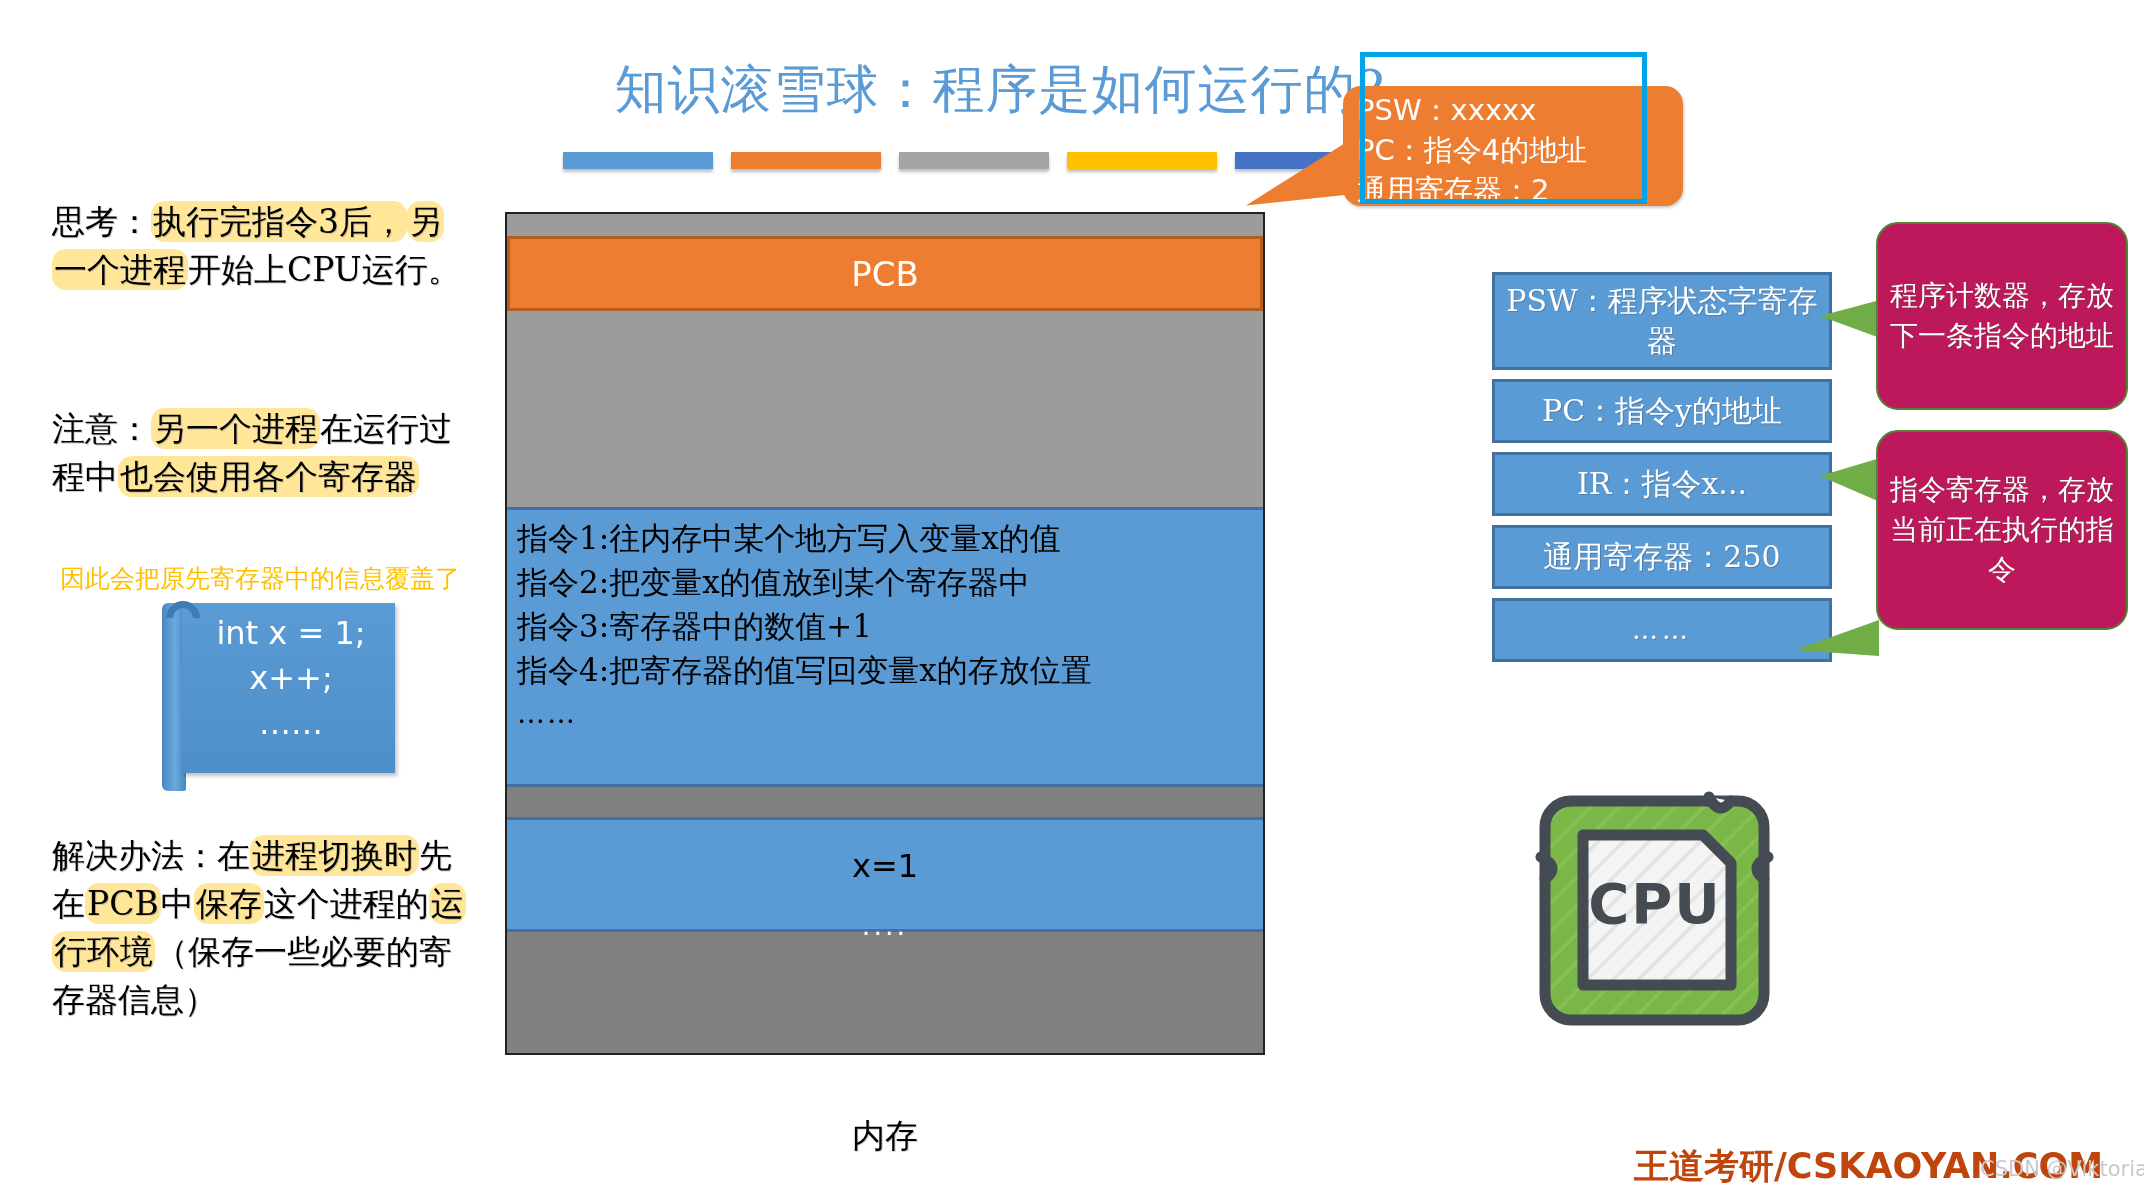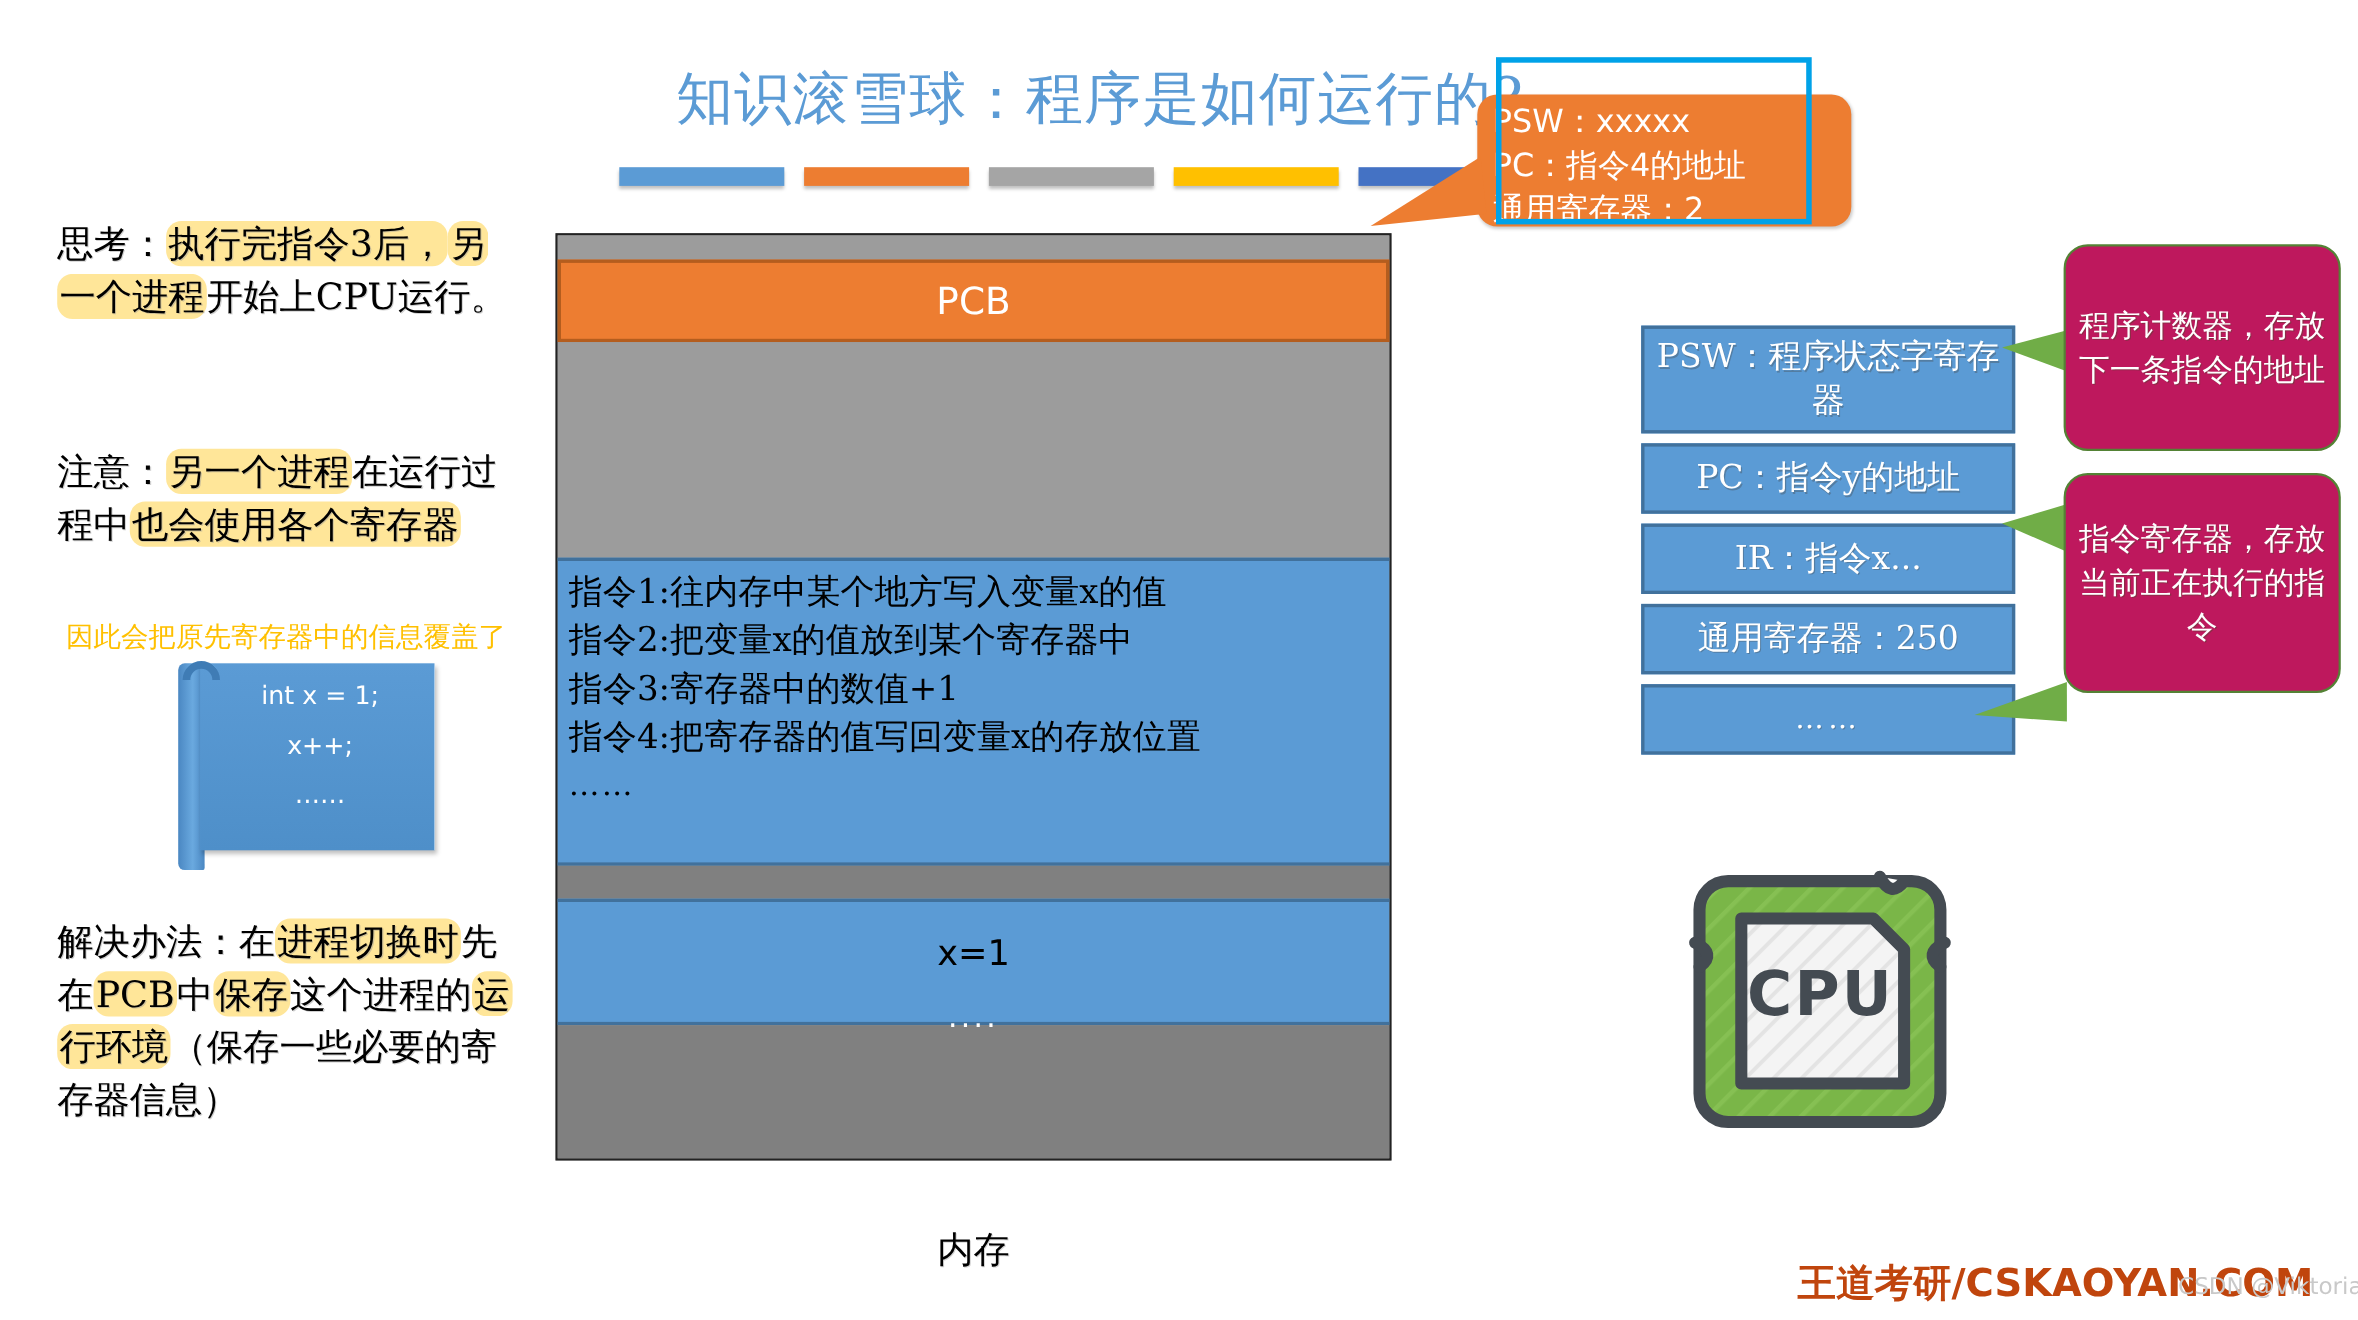--- a/index.html
+++ b/index.html
@@ -58,21 +58,21 @@
   .scroll .curl {
     position: absolute; left: 6px; top: 4px; width: 34px; height: 34px;
     border: 7px solid #3f7cb5; border-radius: 50%;
     border-right-color: transparent; border-bottom-color: transparent;
     transform: rotate(45deg);
   }
   .scroll .code {
     position: absolute; left: 30px; top: 14px; width: 202px;
     text-align: center; color: #ffffff;
     font-family: "DejaVu Sans", "Liberation Sans", sans-serif;
-    font-size: 23px; line-height: 45px;
+    font-size: 32px; line-height: 45px;
   }
 
   
   .memory { position: absolute; left: 505px; top: 212px; width: 760px; height: 843px;
             border: 2px solid #222; background: #9c9c9c; }
   .memrow { width: 100%; }
   .mem-grey   { background: #9c9c9c; }
   .mem-grey2  { background: #808080; }
   .mem-pcb {
     background: #ed7d31; border: 3px solid #b45d1e;
@@ -116,21 +116,21 @@
     border-style: solid; border-width: 0 0 52px 106px;
     border-color: transparent transparent #ed7d31 transparent;
     transform: rotate(-6deg);
   }
   .bluebox {
     position: absolute; left: 1360px; top: 52px; width: 287px; height: 152px;
     border: 5px solid #00a2e8; background: transparent; z-index: 10;
   }
 
   
-  .regpanel { position: absolute; left: 1492px; top: 272px; width: 340px; margin-top: 24px; }
+  .regpanel { position: absolute; left: 1492px; top: 272px; width: 340px; }
   .reg {
     background: #5b9bd5; border: 3px solid #41719c; margin-bottom: 9px;
     color: #fff; text-align: center;
     font-family: "DejaVu Serif", "Liberation Serif", serif;
     font-size: 30px; line-height: 40px;
     display:flex; align-items:center; justify-content:center;
     text-shadow: 1px 1px 0 rgba(70,70,70,.35);
   }
   .reg.h1 { height: 98px; }
   .reg.h2 { height: 64px; }

